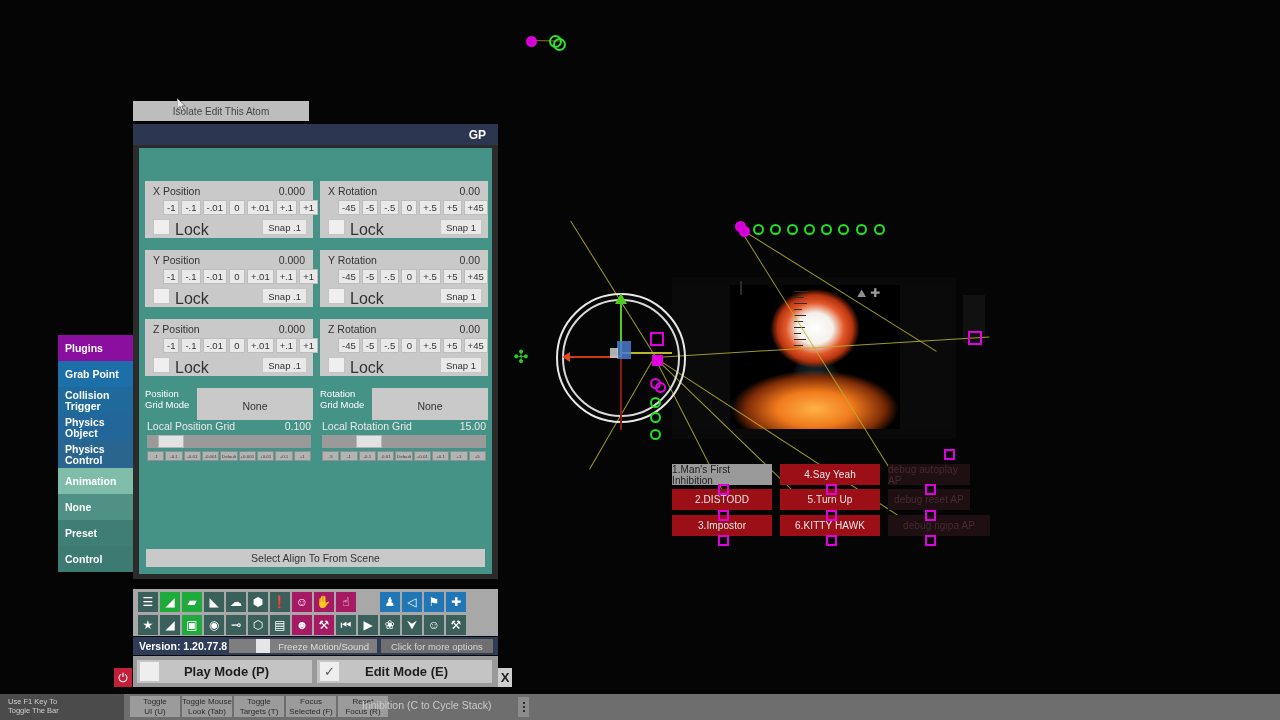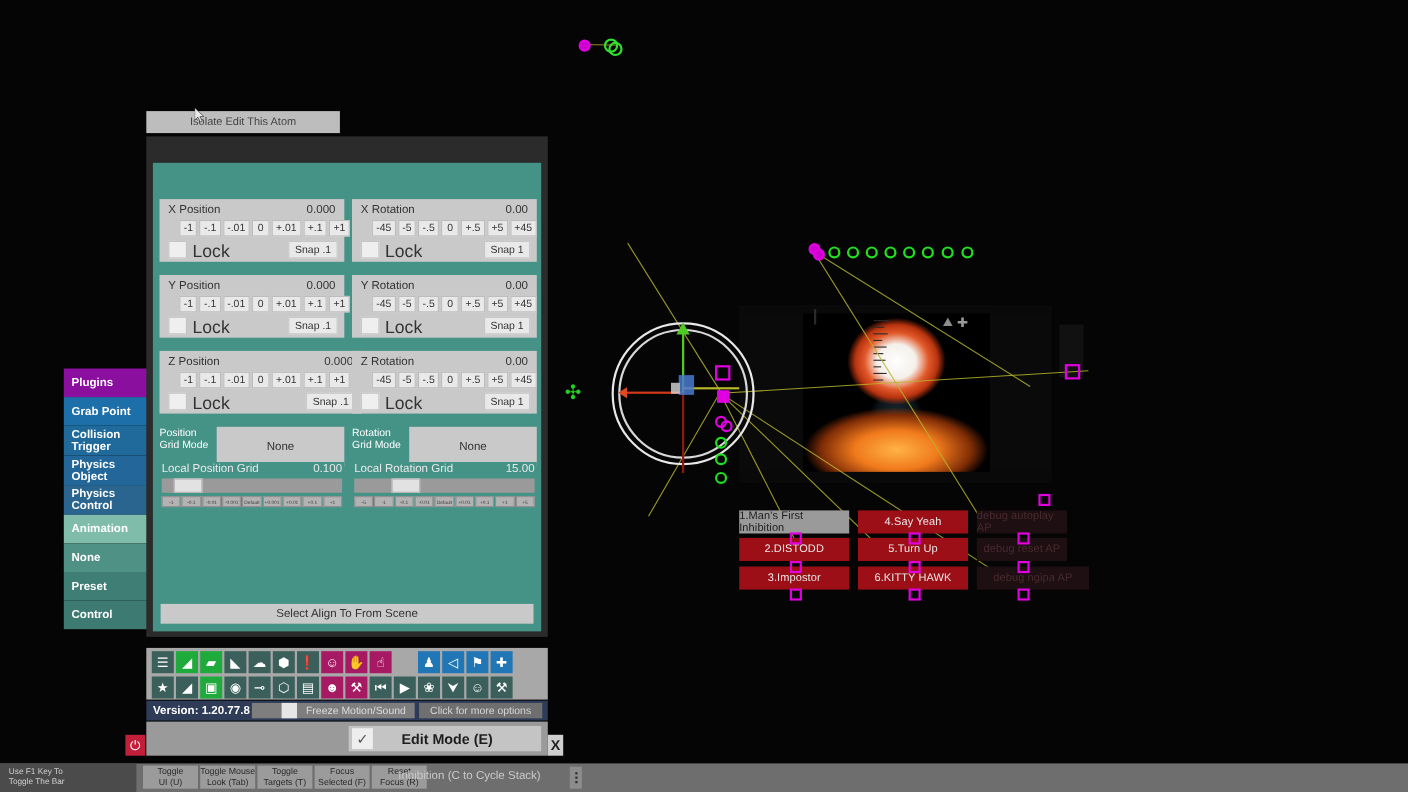--- a/index.html
+++ b/index.html
@@ -263,20 +263,23 @@
     </div>
     <div class="tab" style="background: rgb(63, 126, 117);">
       <span>Preset</span>
     </div>
     <div class="tab" style="background: rgb(61, 122, 113);">
       <span>Control</span>
     </div>
   </div>
 
 <div class="abs" id="panel">
+  <div id="panel-hd">
+    <span class="t">GP</span>
+  </div>
   <div id="panel-body">
     <div id="pos-cards">
         <div class="card" style="left: 6px; top: 33px; width: 168px; height: 57px;">
           <div class="lbl">X Position</div>
           <div class="val">0.000</div>
           <div class="incrow">
             <div class="inc">-1</div>
             <div class="inc">-.1</div>
             <div class="inc">-.01</div>
             <div class="inc">0</div>
@@ -301,21 +304,21 @@
             <div class="inc">+.01</div>
             <div class="inc">+.1</div>
             <div class="inc">+1</div>
           </div>
           <div class="lockrow">
             <div class="lockbox"></div>
             <div class="locklbl">Lock</div>
             <div class="snap">Snap .1</div>
           </div>
         </div>
-        <div class="card" style="left: 6px; top: 171px; width: 168px; height: 57px; padding-left: 16px;">
+        <div class="card" style="left: 6px; top: 171px; width: 168px; height: 57px;">
           <div class="lbl">Z Position</div>
           <div class="val">0.000</div>
           <div class="incrow">
             <div class="inc">-1</div>
             <div class="inc">-.1</div>
             <div class="inc">-.01</div>
             <div class="inc">0</div>
             <div class="inc">+.01</div>
             <div class="inc">+.1</div>
             <div class="inc">+1</div>
@@ -489,20 +492,24 @@
   <div class="fz">
     <span class="cb"></span>
     <span class="tx">Freeze Motion/Sound</span>
   </div>
   <div class="moreopt">
     <span>Click for more options</span>
   </div>
 </div>
 
 <div class="abs" id="modebar">
+  <div class="mode" style="left:4px;width:175px;">
+    <span class="cb"></span>
+    <span class="tx">Play Mode (P)</span>
+  </div>
   <div class="mode" style="left:184px;width:175px;">
     <span class="cb">✓</span>
     <span class="tx">Edit Mode (E)</span>
   </div>
 </div>
 <div class="abs" id="closebtn">
   <span>X</span>
 </div>
 <div class="abs" id="powerbtn">⏻</div>
 

